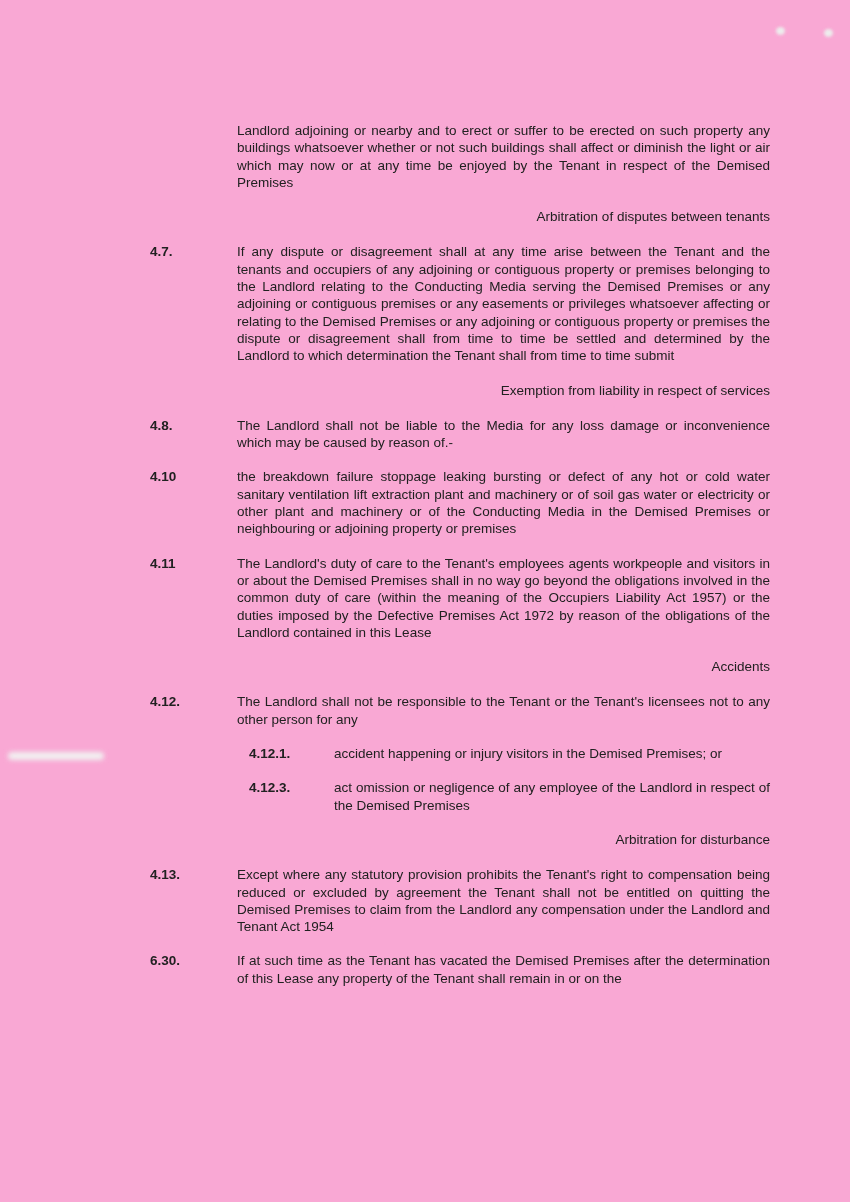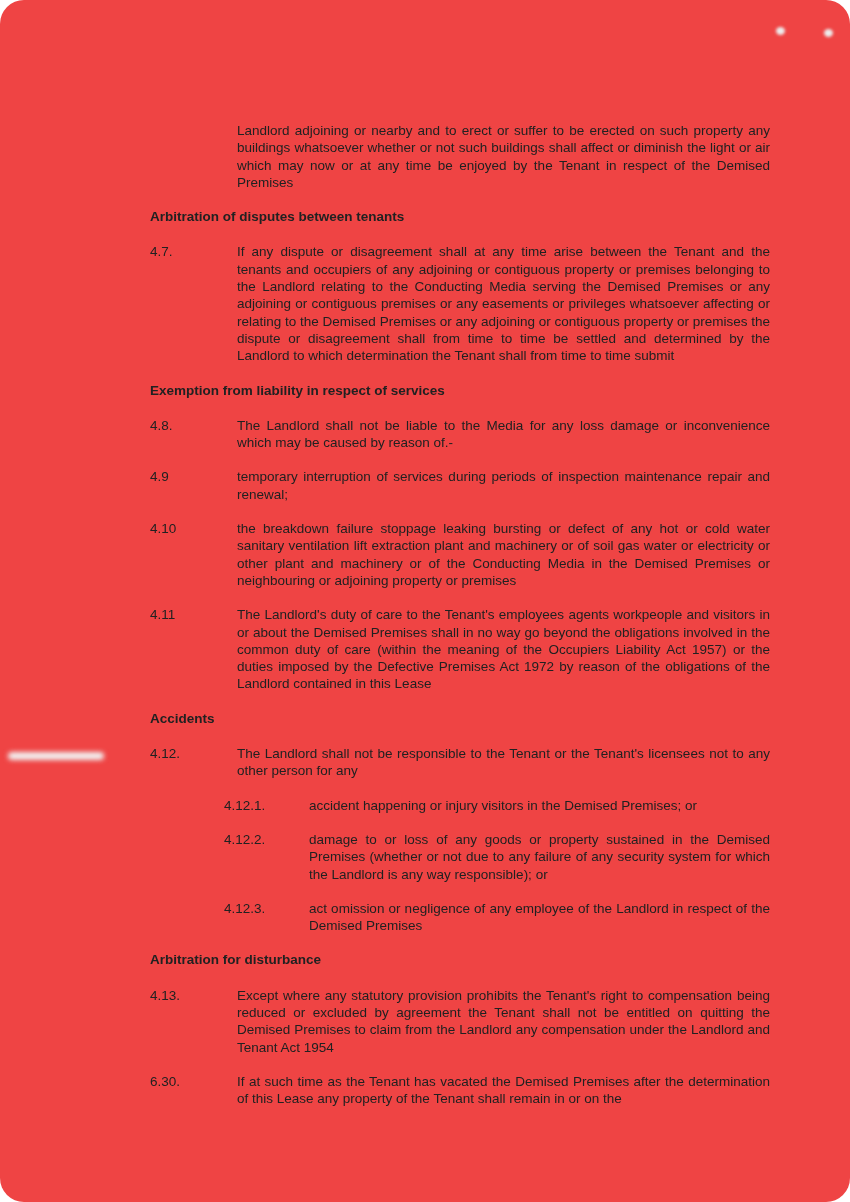--- a/index.html
+++ b/index.html
@@ -24,96 +24,90 @@
     top: 122px;
     width: 620px;
   }
   .row {
     display: flex;
     margin: 0 0 17px 0;
   }
   .row .num {
     flex: 0 0 87px;
     width: 87px;
+    font-weight: bold;
   }
   .row .body {
     flex: 1;
     text-align: justify;
   }
   .row.sub {
-    margin-left: 74px;
+    margin-left: 99px;
   }
   .row.sub .num {
     flex: 0 0 85px;
     width: 85px;
   }
   .heading {
-    font-weight: bold;
+    font-weight: normal;
     margin: 0 0 18px 0;
+    text-align: right;
   }
   .continuation .body {
     text-align: justify;
   }
   
   .artifact {
     position: absolute;
     background: #ededed;
     border-radius: 50%;
     filter: blur(1.5px);
   }
   .artifact.a1 { left: 776px; top: 27px; width: 9px; height: 8px; }
   .artifact.a2 { left: 824px; top: 29px; width: 9px; height: 8px; }
   .artifact.a3 { left: 8px; top: 752px; width: 96px; height: 8px; border-radius: 4px; filter: blur(2.5px); background: #f1f1f1; }
 </style>
 </head>
 <body>
 
-<div class="page" style="background: #ef4444; color: rgb(33, 33, 33); border-radius: 24px;">
+<div class="page" style="background: #f9a8d4; color: rgb(33, 33, 33);">
   <span class="artifact a1"></span>
   <span class="artifact a2"></span>
   <span class="artifact a3"></span>
   <div class="content" id="doc-content">
       <div class="row continuation">
         <div class="num"></div>
         <div class="body">Landlord adjoining or nearby and to erect or suffer to be erected on such property any buildings whatsoever whether or not such buildings shall affect or diminish the light or air which may now or at any time be enjoyed by the Tenant in respect of the Demised Premises</div>
       </div>
       <div class="heading">Arbitration of disputes between tenants</div>
       <div class="row clause">
         <div class="num">4.7.</div>
         <div class="body">If any dispute or disagreement shall at any time arise between the Tenant and the tenants and occupiers of any adjoining or contiguous property or premises belonging to the Landlord relating to the Conducting Media serving the Demised Premises or any adjoining or contiguous premises or any easements or privileges whatsoever affecting or relating to the Demised Premises or any adjoining or contiguous property or premises the dispute or disagreement shall from time to time be settled and determined by the Landlord to which determination the Tenant shall from time to time submit</div>
       </div>
       <div class="heading">Exemption from liability in respect of services</div>
       <div class="row clause">
         <div class="num">4.8.</div>
         <div class="body">The Landlord shall not be liable to the Media for any loss damage or inconvenience which may be caused by reason of.-</div>
       </div>
       <div class="row clause">
-        <div class="num">4.9</div>
-        <div class="body">temporary interruption of services during periods of inspection maintenance repair and renewal;</div>
-      </div>
-      <div class="row clause">
         <div class="num">4.10</div>
         <div class="body">the breakdown failure stoppage leaking bursting or defect of any hot or cold water sanitary ventilation lift extraction plant and machinery or of soil gas water or electricity or other plant and machinery or of the Conducting Media in the Demised Premises or neighbouring or adjoining property or premises</div>
       </div>
       <div class="row clause">
         <div class="num">4.11</div>
         <div class="body">The Landlord's duty of care to the Tenant's employees agents workpeople and visitors in or about the Demised Premises shall in no way go beyond the obligations involved in the common duty of care (within the meaning of the Occupiers Liability Act 1957) or the duties imposed by the Defective Premises Act 1972 by reason of the obligations of the Landlord contained in this Lease</div>
       </div>
       <div class="heading">Accidents</div>
       <div class="row clause">
         <div class="num">4.12.</div>
         <div class="body">The Landlord shall not be responsible to the Tenant or the Tenant's licensees not to any other person for any</div>
       </div>
       <div class="row sub">
         <div class="num">4.12.1.</div>
         <div class="body">accident happening or injury visitors in the Demised Premises; or</div>
-      </div>
-      <div class="row sub">
-        <div class="num">4.12.2.</div>
-        <div class="body">damage to or loss of any goods or property sustained in the Demised Premises (whether or not due to any failure of any security system for which the Landlord is any way responsible); or</div>
       </div>
       <div class="row sub">
         <div class="num">4.12.3.</div>
         <div class="body">act omission or negligence of any employee of the Landlord in respect of the Demised Premises</div>
       </div>
       <div class="heading">Arbitration for disturbance</div>
       <div class="row clause">
         <div class="num">4.13.</div>
         <div class="body">Except where any statutory provision prohibits the Tenant's right to compensation being reduced or excluded by agreement the Tenant shall not be entitled on quitting the Demised Premises to claim from the Landlord any compensation under the Landlord and Tenant Act 1954</div>
       </div>

